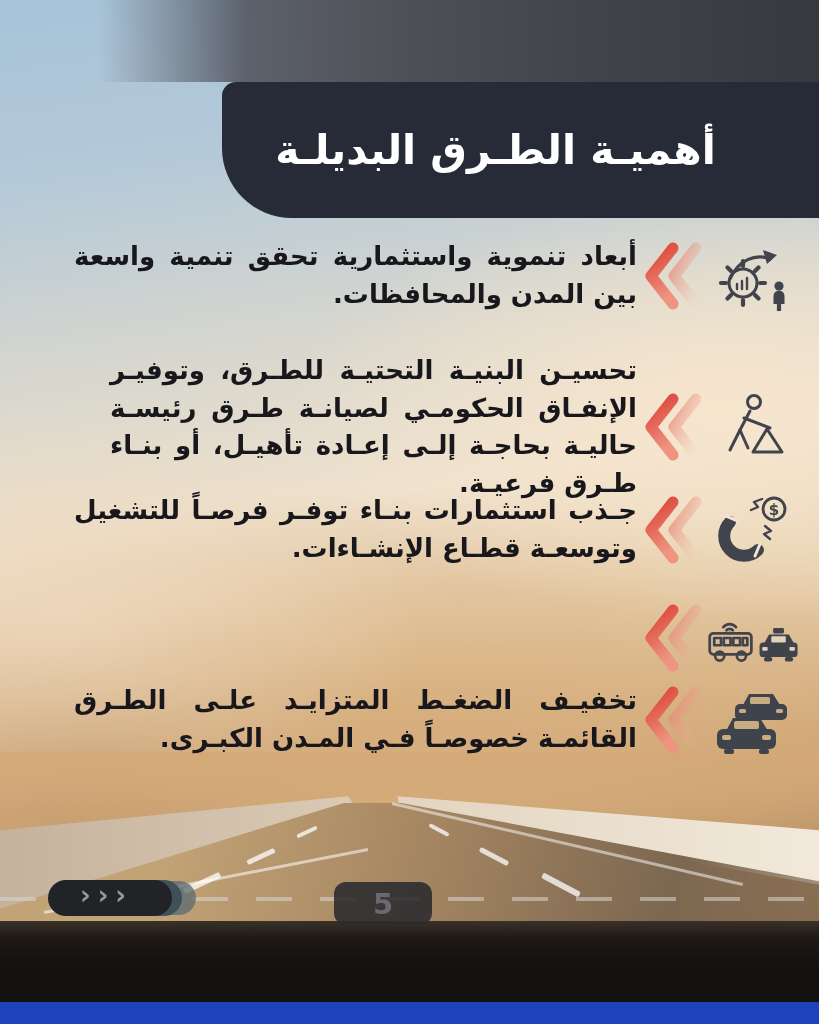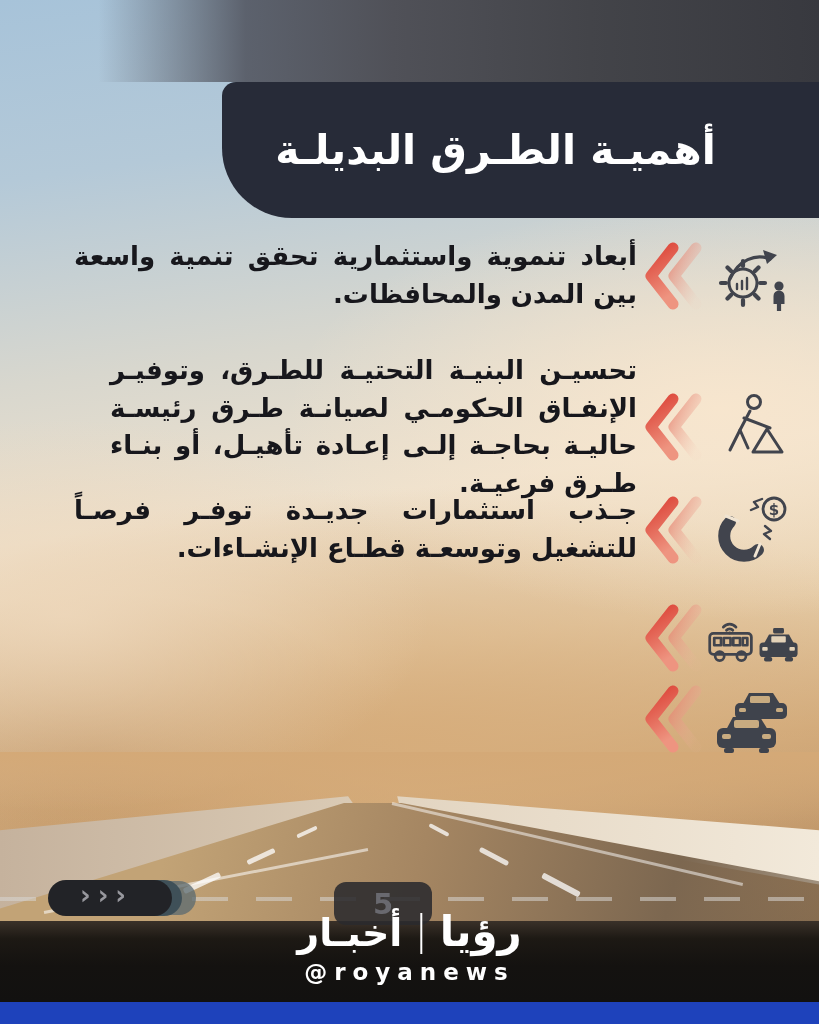--- a/index.html
+++ b/index.html
@@ -180,21 +180,21 @@
           <path d="M11 23l12 5M45 51l-5 12" stroke="#f0e4d2" stroke-width="3" stroke-linecap="round"></path>
           <text x="59" y="21.5" text-anchor="middle" font-size="15" font-weight="bold" fill="#41444d">$</text>
         </svg>
       </div>
       <div class="chev-box">
         <svg width="66" height="72" viewBox="0 0 66 72">
           <path d="M34 8 L12 36 L34 64" fill="none" stroke="url(#cg1)" stroke-width="11" stroke-linecap="round" stroke-linejoin="round"></path>
           <path d="M57 8 L35 36 L57 64" fill="none" stroke="url(#cgf)" stroke-width="11" stroke-linecap="round" stroke-linejoin="round"></path>
         </svg>
       </div>
-      <div class="btext">جـذب استثمارات جديـدة توفـر فرصـاً للتشغيل وتوسعـة قطـاع الإنشـاءات.</div>
+      <div class="btext">جـذب استثمارات بنـاء توفـر فرصـاً للتشغيل وتوسعـة قطـاع الإنشـاءات.</div>
     </div>
 
     <div class="row row-4">
       <div class="icon-box">
         <svg width="106" height="62" viewBox="0 0 106 62">
           <g class="lineicon" stroke-width="2.8">
             <path d="M18 19a9 9 0 0 1 14 0M21.5 22.5a4.8 4.8 0 0 1 7 0"></path>
             <rect x="3" y="26" width="46" height="23" rx="4"></rect>
             <rect x="8" y="31" width="7.5" height="8"></rect>
             <rect x="18.5" y="31" width="7.5" height="8"></rect>
@@ -244,35 +244,30 @@
             <rect x="42" y="34" width="10" height="5" rx="2"></rect>
           </g>
         </svg>
       </div>
       <div class="chev-box">
         <svg width="66" height="72" viewBox="0 0 66 72">
           <path d="M34 8 L12 36 L34 64" fill="none" stroke="url(#cg1)" stroke-width="11" stroke-linecap="round" stroke-linejoin="round"></path>
           <path d="M57 8 L35 36 L57 64" fill="none" stroke="url(#cgf)" stroke-width="11" stroke-linecap="round" stroke-linejoin="round"></path>
         </svg>
       </div>
+      <div class="btext">تخفيـف الضغـط المتزايـد علـى الطـرق القائمـة خصوصـاً فـي المـدن الكبـرى.</div>
     </div>
   </div>
 
   <div class="nav-stack">
     <div class="nav-back2"></div>
     <div class="nav-back1"></div>
     <div class="nav-pill">
       <span>‹‹‹</span>
     </div>
   </div>
 
   <div class="page-badge">
     <span>5</span>
   </div>
 
-  <div class="brand">
-    <div class="brand-line">
-      <span class="mark">رؤيا</span><span class="sep">|</span><span>أخبـار</span>
-    </div>
-    <div class="handle">@royanews</div>
-  </div>
 
 </div>
 
 </body></html>

